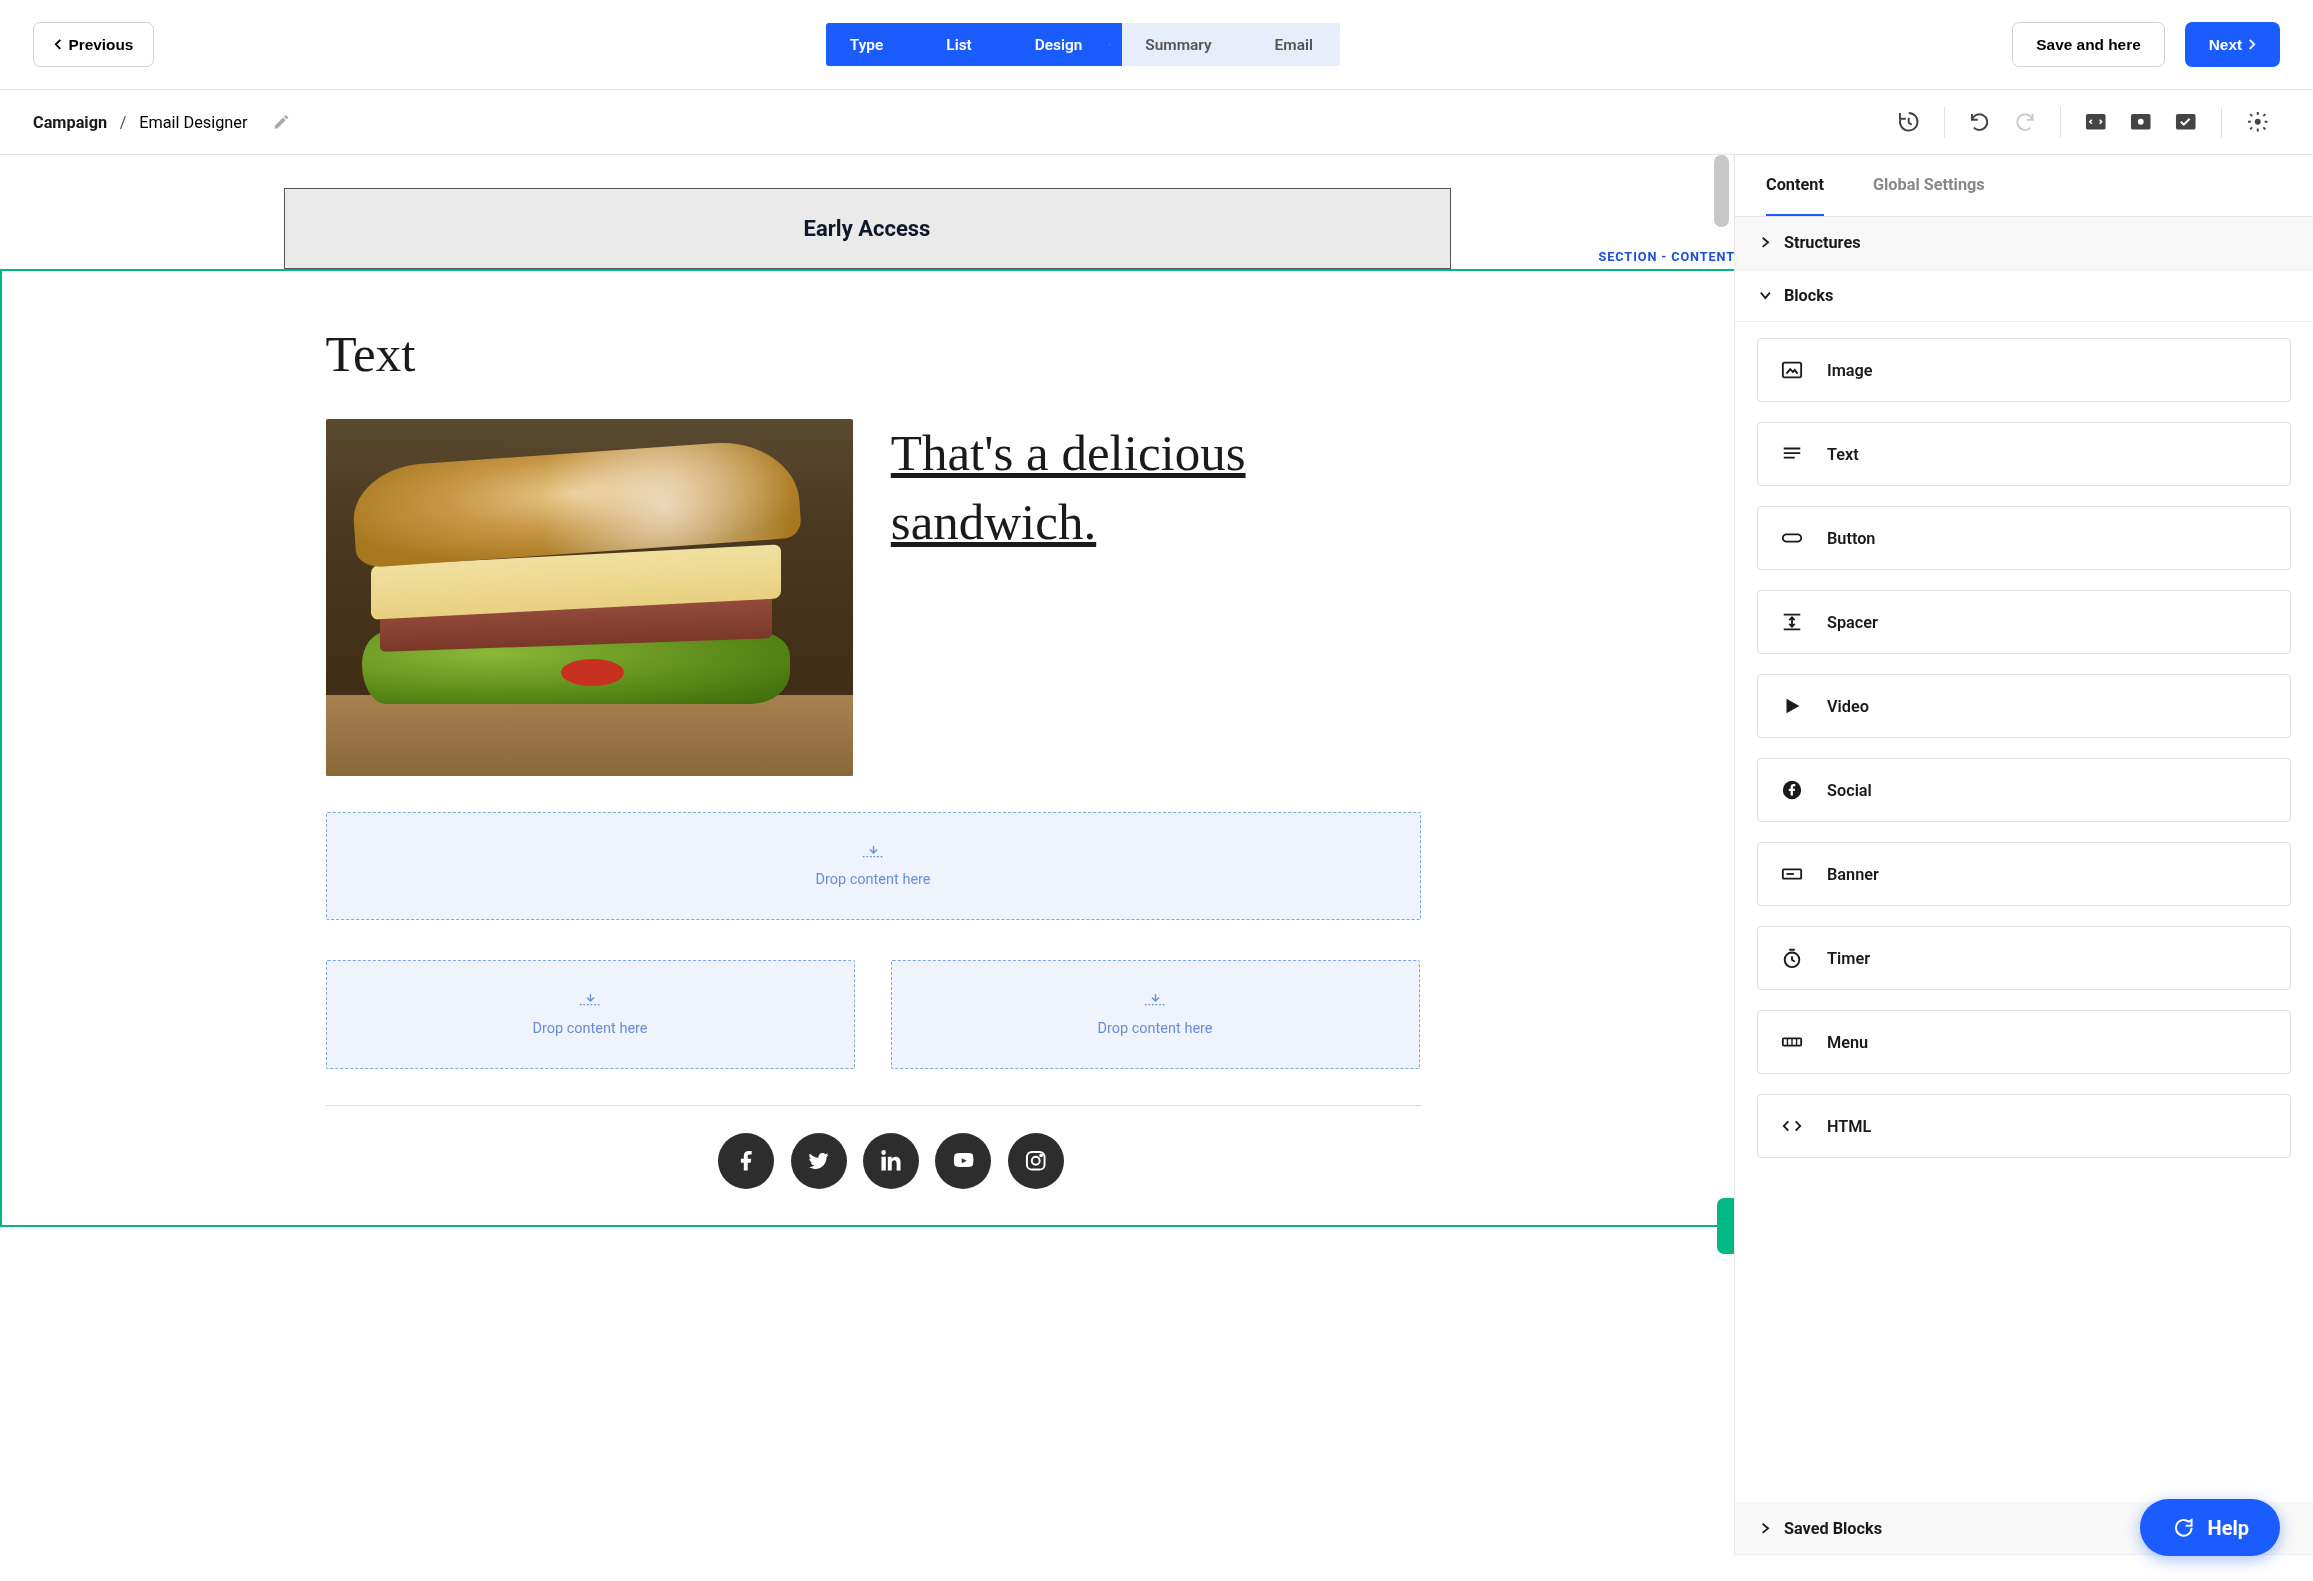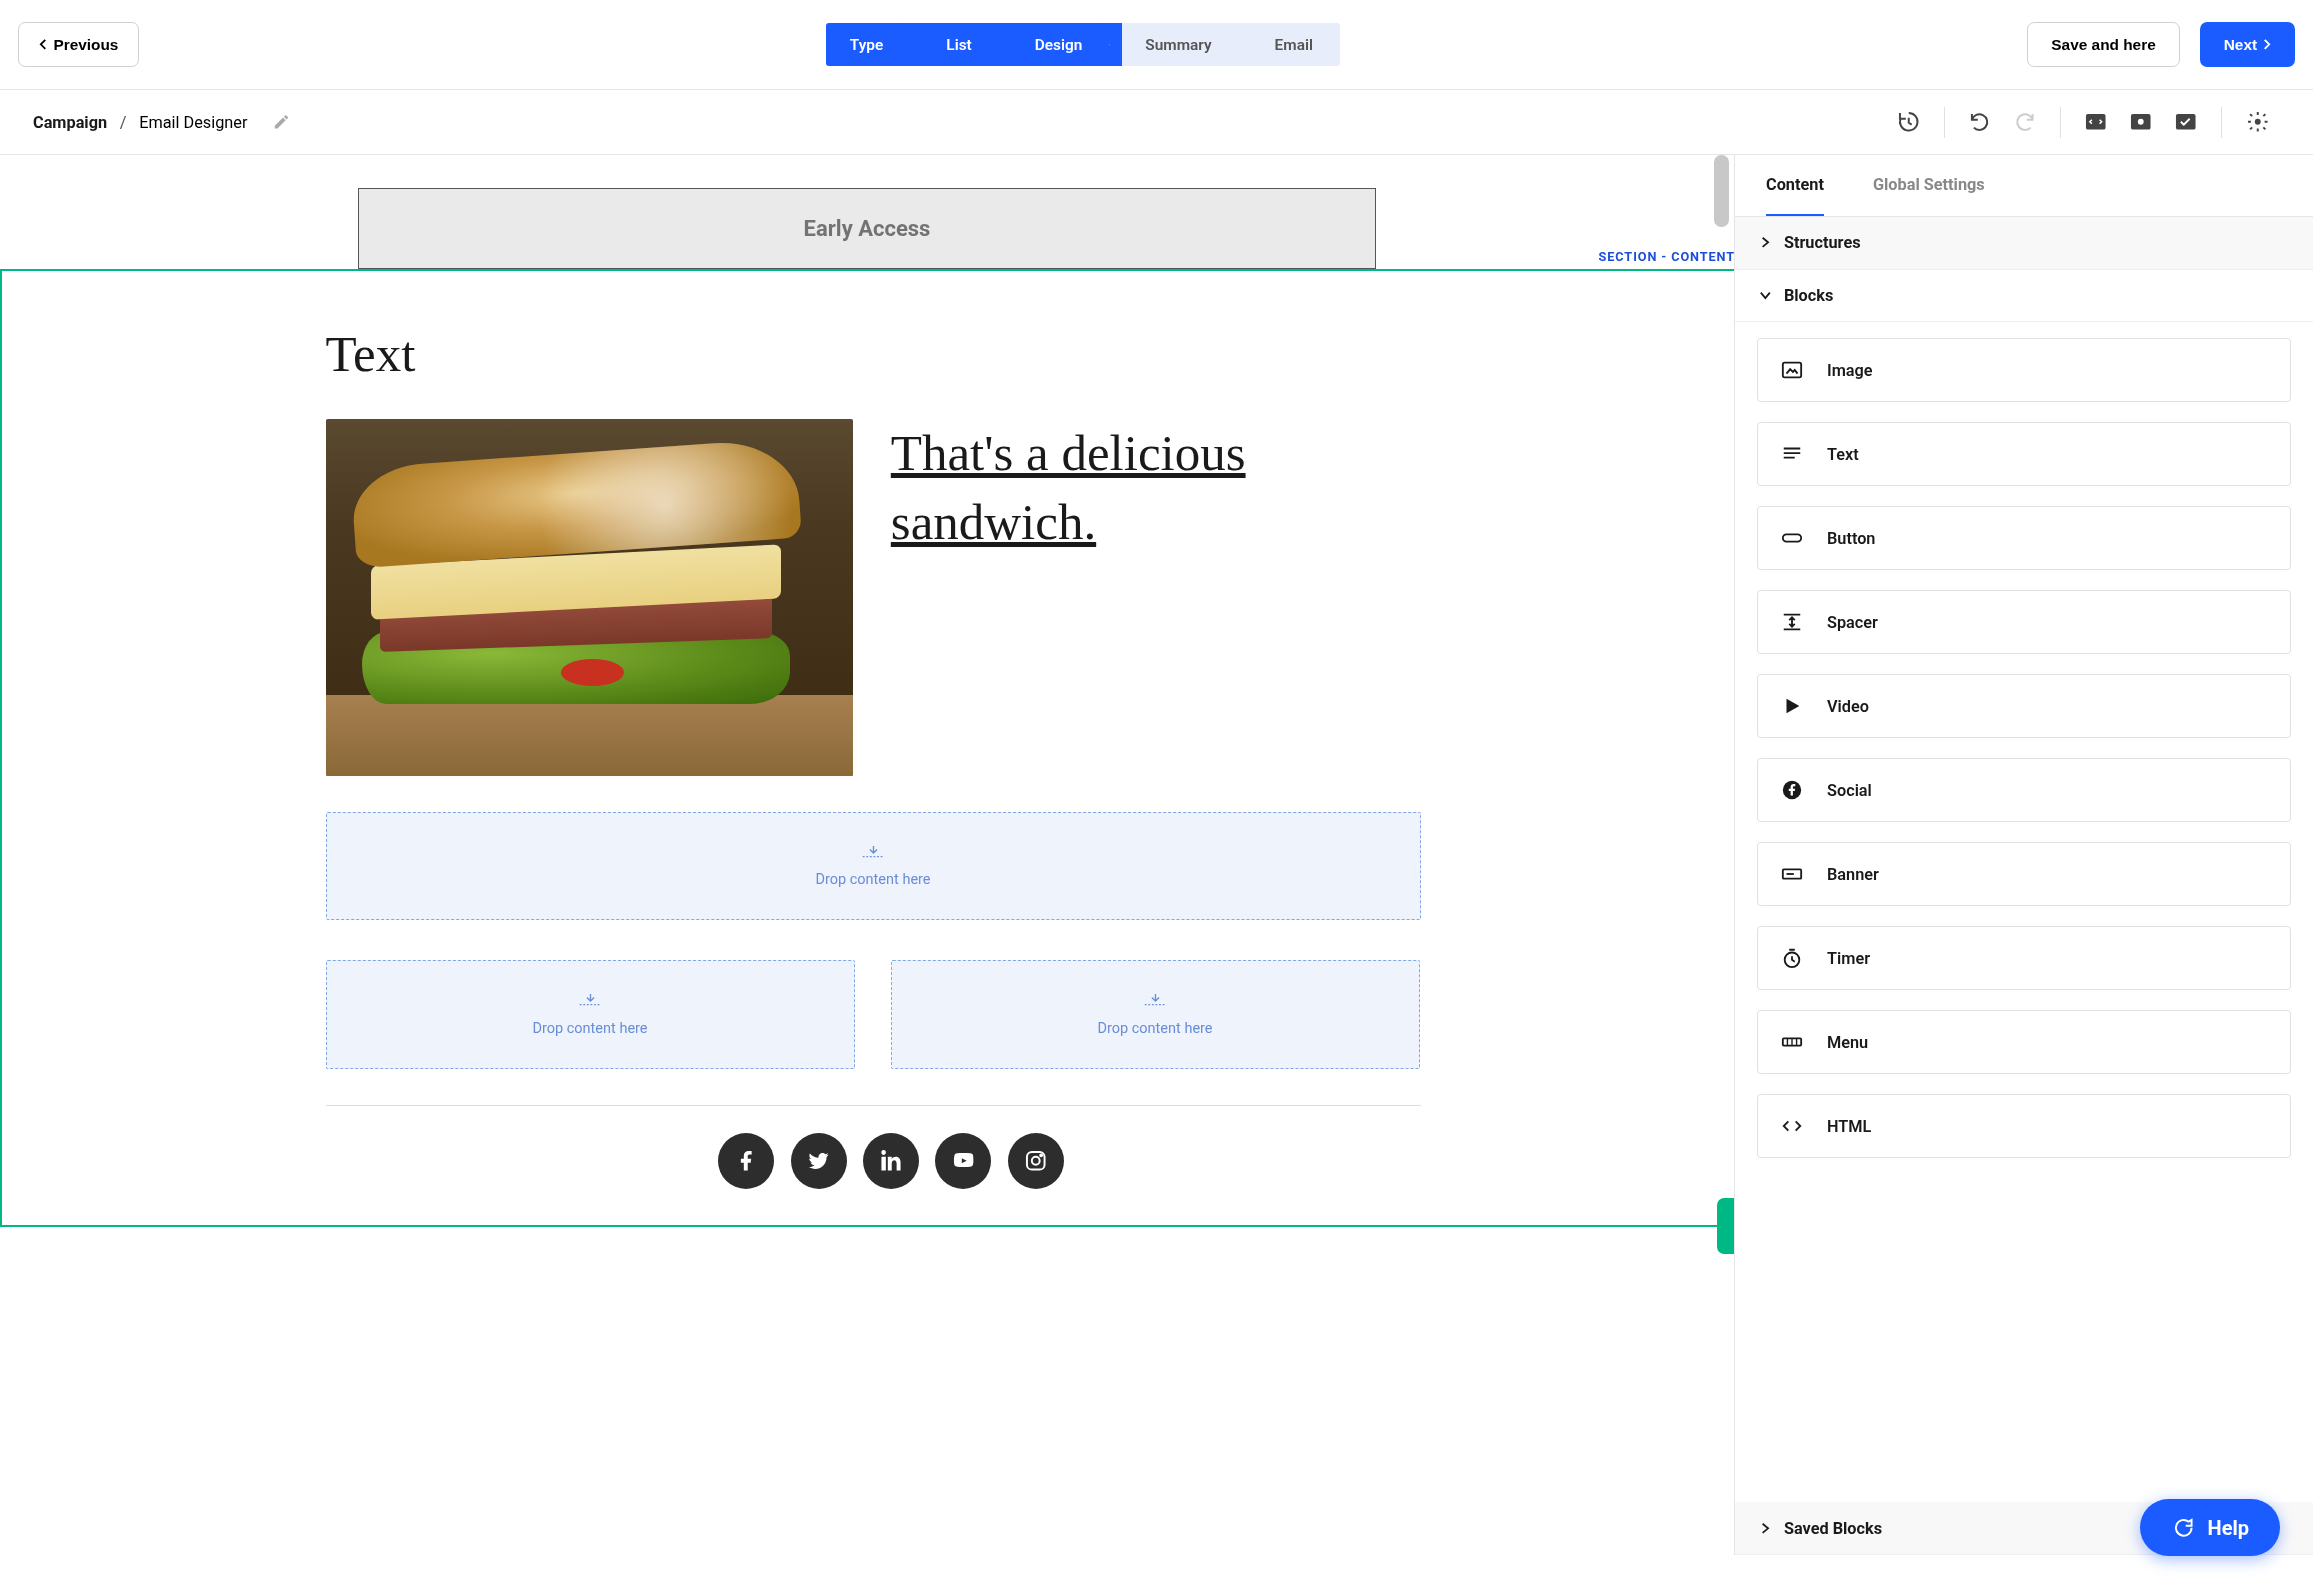--- a/index.html
+++ b/index.html
@@ -1,19 +1,19 @@
 <!DOCTYPE html>
 <html style="font-size:14.5px"><head>
 <meta charset="utf-8">
 <style>
 * { margin: 0; padding: 0; box-sizing: border-box; }
 body { font-family: -apple-system, BlinkMacSystemFont, "Segoe UI", Roboto, sans-serif; font-size: 12.7px; color: #1a1a1a; background: #fff; overflow: hidden; }
 
 
-.topbar { display: flex; align-items: center; justify-content: space-between; padding: 22px 18px; border-bottom: 0.9px solid #e5e5e5; }
+.topbar { display: flex; align-items: center; justify-content: space-between; padding: 22px 33px; border-bottom: 0.9px solid #e5e5e5; }
 .prevbtn { border: 0.9px solid #d0d0d0; background: #fff; border-radius: 7.2px; padding: 12.7px 20px; font-size: 15.4px; font-weight: 600; display: inline-flex; align-items: center; gap: 5.4px; cursor: pointer; }
 .stepper { display: flex; background: #e8edfb; border-radius: 3px; overflow: hidden; }
 .step { position: relative; padding: 12.7px 27px 12.7px 36px; font-size: 15.4px; font-weight: 600; color: #555; cursor: pointer; }
 .step:first-child { padding-left: 23.5px; }
 .step.active { background: #1a5cff; color: #fff; }
 .step::after { content: ""; position: absolute; right: -12.7px; top: 0; bottom: 0; width: 25px; background: inherit; clip-path: polygon(0 0, 50% 50%, 0 100%, 100% 100%, 100% 0); z-index: 1; }
 .step.active::after { background: #1a5cff; }
 .step:not(.active)::after { background: #e8edfb; }
 .step:last-child::after { display: none; }
 .rightbtns { display: flex; gap: 20px; }
@@ -30,21 +30,21 @@
 .tool-icons { display: flex; align-items: center; }
 .tool-icons .ti { width: 27px; height: 27px; display: inline-flex; align-items: center; justify-content: center; color: #444; margin: 0 9px; cursor: pointer; }
 .tool-icons .ti.disabled { color: #ccc; cursor: default; }
 .tool-icons .divider { width: 0.9px; height: 31px; background: #e0e0e0; margin: 0 12.7px; }
 
 
 .main { display: flex; height: calc(100vh - 181px); }
 .canvas-wrap { flex: 1; overflow: auto; position: relative; padding-top: 33px; }
 .canvas-inner { position: relative; width: 100%; }
 
-.early-banner { margin: 0 auto; width: 1018px; border: 1.8px solid #555; background: #eaeaea; text-align: center; padding: 27px 0; font-size: 22px; font-weight: 700; color: #737373; position: relative; z-index: 0; }
+.early-banner { margin: 0 auto; width: 1167px; border: 1.8px solid #555; background: #eaeaea; text-align: center; padding: 27px 0; font-size: 22px; font-weight: 700; color: #0f172a; position: relative; z-index: 0; }
 
 .section-frame { position: relative; border: 2.7px solid #00b884; margin-top: -31px; padding: 0; }
 .section-badge { position: absolute; top: -23.5px; right: 0; background: #fff; padding: 1.8px 9px; font-size: 12.7px; font-weight: 700; letter-spacing: 0.9px; color: #1d4ed8; }
 .section-body { background: #fff; padding: 54px 0 0 0; position: relative; }
 
 .content-col { width: 1167px; margin: 0 auto; padding: 0 0 0 36px; }
 .text-heading { font-size: 51px; font-weight: 400; margin-bottom: 36px; font-family: Georgia, serif; }
 .img-row { display: flex; gap: 38px; align-items: flex-start; margin-bottom: 36px; }
 .sandwich { width: 534px; height: 357px; border-radius: 1.8px; position: relative; overflow: hidden; background: linear-gradient(180deg, #5a4a30 0%, #4a3820 30%, #3a2810 100%); }
 .sandwich .bread-top { position: absolute; top: 34px; left: 27px; right: 54px; height: 100px; background: radial-gradient(ellipse at 50% 40%, #e8c888 0%, #c89848 40%, #a87820 80%); border-radius: 72px 81px 18px 27px / 54px 63px 18px 18px; transform: rotate(-4deg); }

